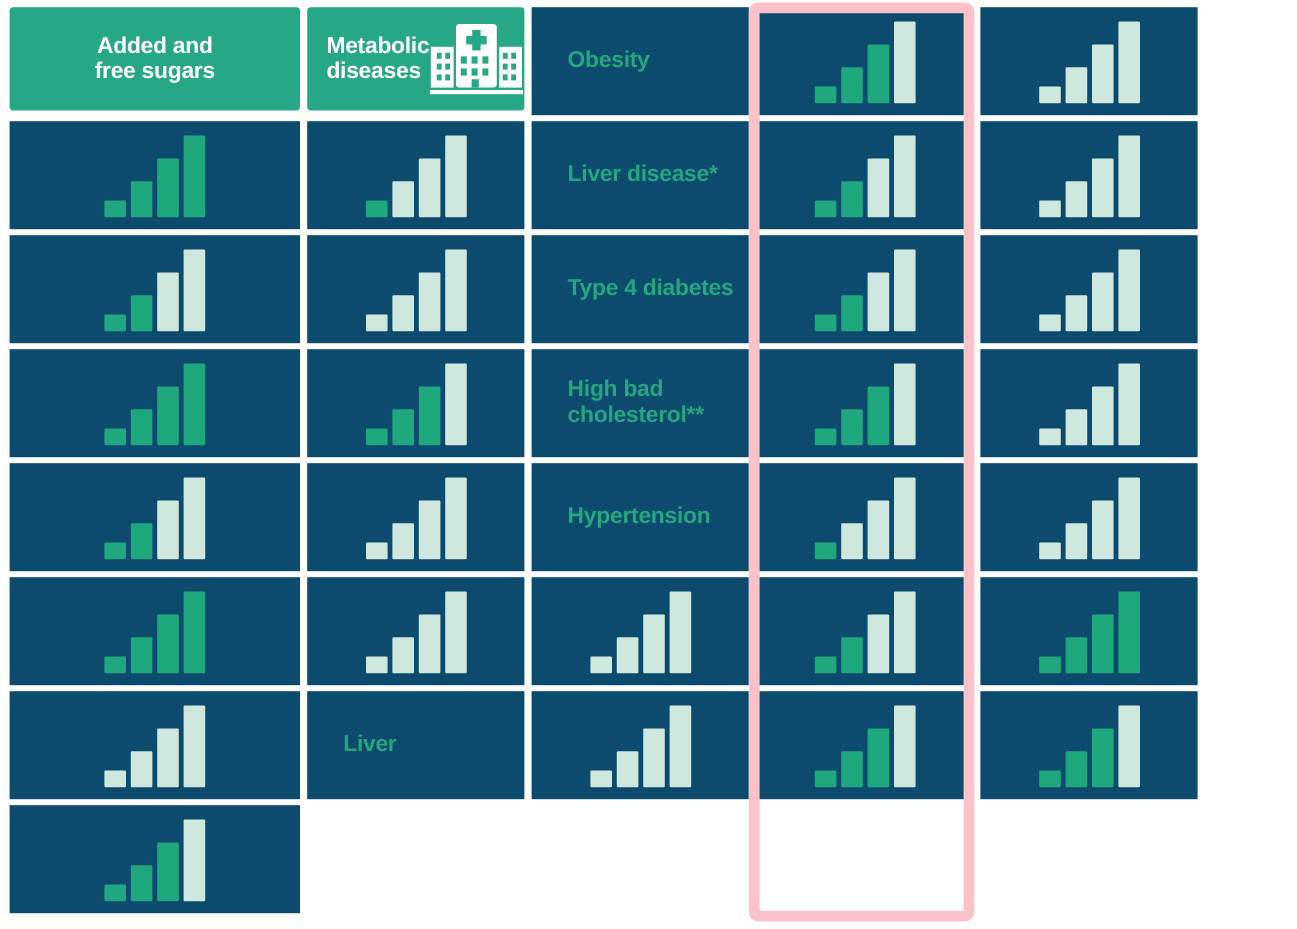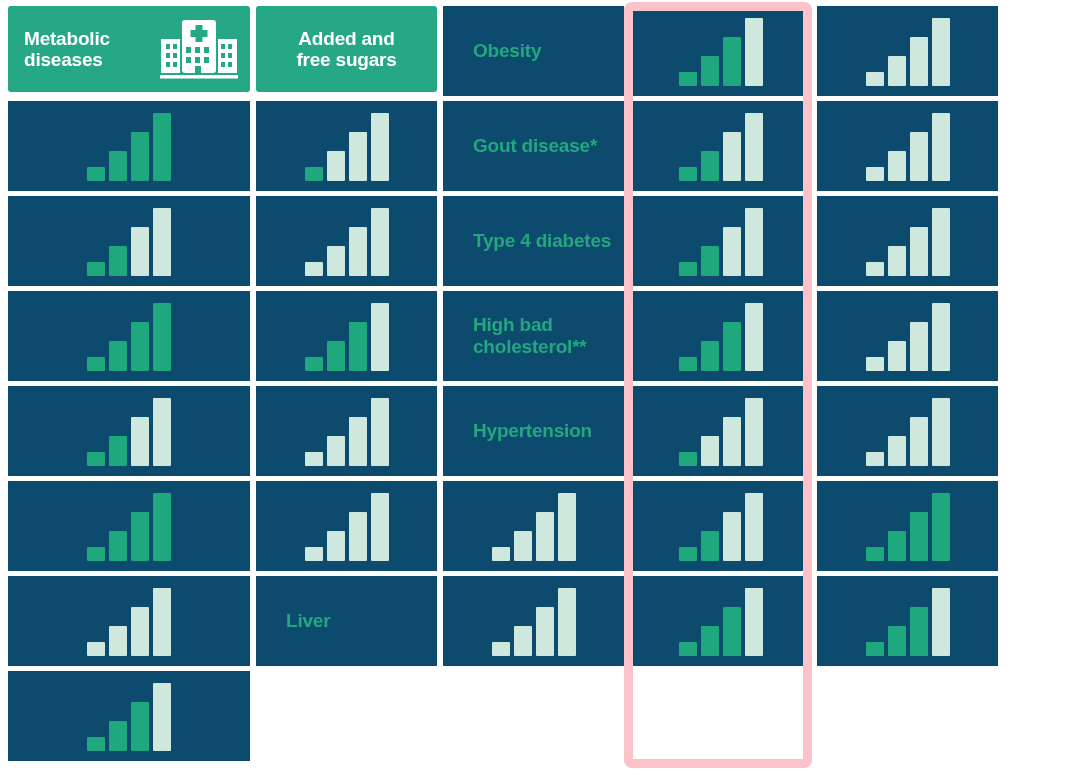--- a/index.html
+++ b/index.html
@@ -135,20 +135,24 @@
 </style>
 </head>
 <body>
 
 <div id="stage">
 
   <div class="highlight-frame"></div>
 
   <div class="grid" id="grid">
 
+    <div class="hdr hdr-mid">
+      <div class="hdr-label">Added and<br>free sugars</div>
+    </div>
+
     <div class="hdr hdr-first">
       <div class="hdr-label">Metabolic<br>diseases</div>
       <svg class="hospital-icon" viewBox="0 0 78 62">
 
         <rect x="1" y="21" width="19" height="34" fill="#ffffff"></rect>
         <rect x="6" y="26" width="4" height="5" fill="#26a887"></rect>
         <rect x="13" y="26" width="4" height="5" fill="#26a887"></rect>
         <rect x="6" y="35" width="4" height="5" fill="#26a887"></rect>
         <rect x="13" y="35" width="4" height="5" fill="#26a887"></rect>
         <rect x="6" y="44" width="4" height="5" fill="#26a887"></rect>
@@ -172,24 +176,20 @@
         <rect x="44" y="29" width="5" height="6" fill="#26a887"></rect>
         <rect x="26" y="39" width="5" height="6" fill="#26a887"></rect>
         <rect x="35" y="39" width="5" height="6" fill="#26a887"></rect>
         <rect x="44" y="39" width="5" height="6" fill="#26a887"></rect>
         <rect x="35" y="48" width="6" height="7" fill="#26a887"></rect>
 
         <rect x="0" y="57" width="78" height="3.5" fill="#ffffff"></rect>
       </svg>
     </div>
 
-    <div class="hdr hdr-mid">
-      <div class="hdr-label">Added and<br>free sugars</div>
-    </div>
-
 
 
 
   <div class="cell cell-label">
         <div class="rowname">Obesity</div>
       </div>
       <div class="cell cell-chart">
         <div class="minibars" title="Added and free sugars — Obesity: 3/4">
           <div class="bar h1 on"></div>
           <div class="bar h2 on"></div>
@@ -215,21 +215,21 @@
       </div>
       <div class="cell cell-chart">
         <div class="minibars" title="100% Fruit juice — Obesity: 1/4">
           <div class="bar h1 on"></div>
           <div class="bar h2"></div>
           <div class="bar h3"></div>
           <div class="bar h4"></div>
         </div>
       </div>
       <div class="cell cell-label">
-        <div class="rowname">Gout disease*</div>
+        <div class="rowname">Liver disease*</div>
       </div>
       <div class="cell cell-chart">
         <div class="minibars" title="Added and free sugars — Liver disease*: 2/4">
           <div class="bar h1 on"></div>
           <div class="bar h2 on"></div>
           <div class="bar h3"></div>
           <div class="bar h4"></div>
         </div>
       </div>
       <div class="cell cell-chart">

